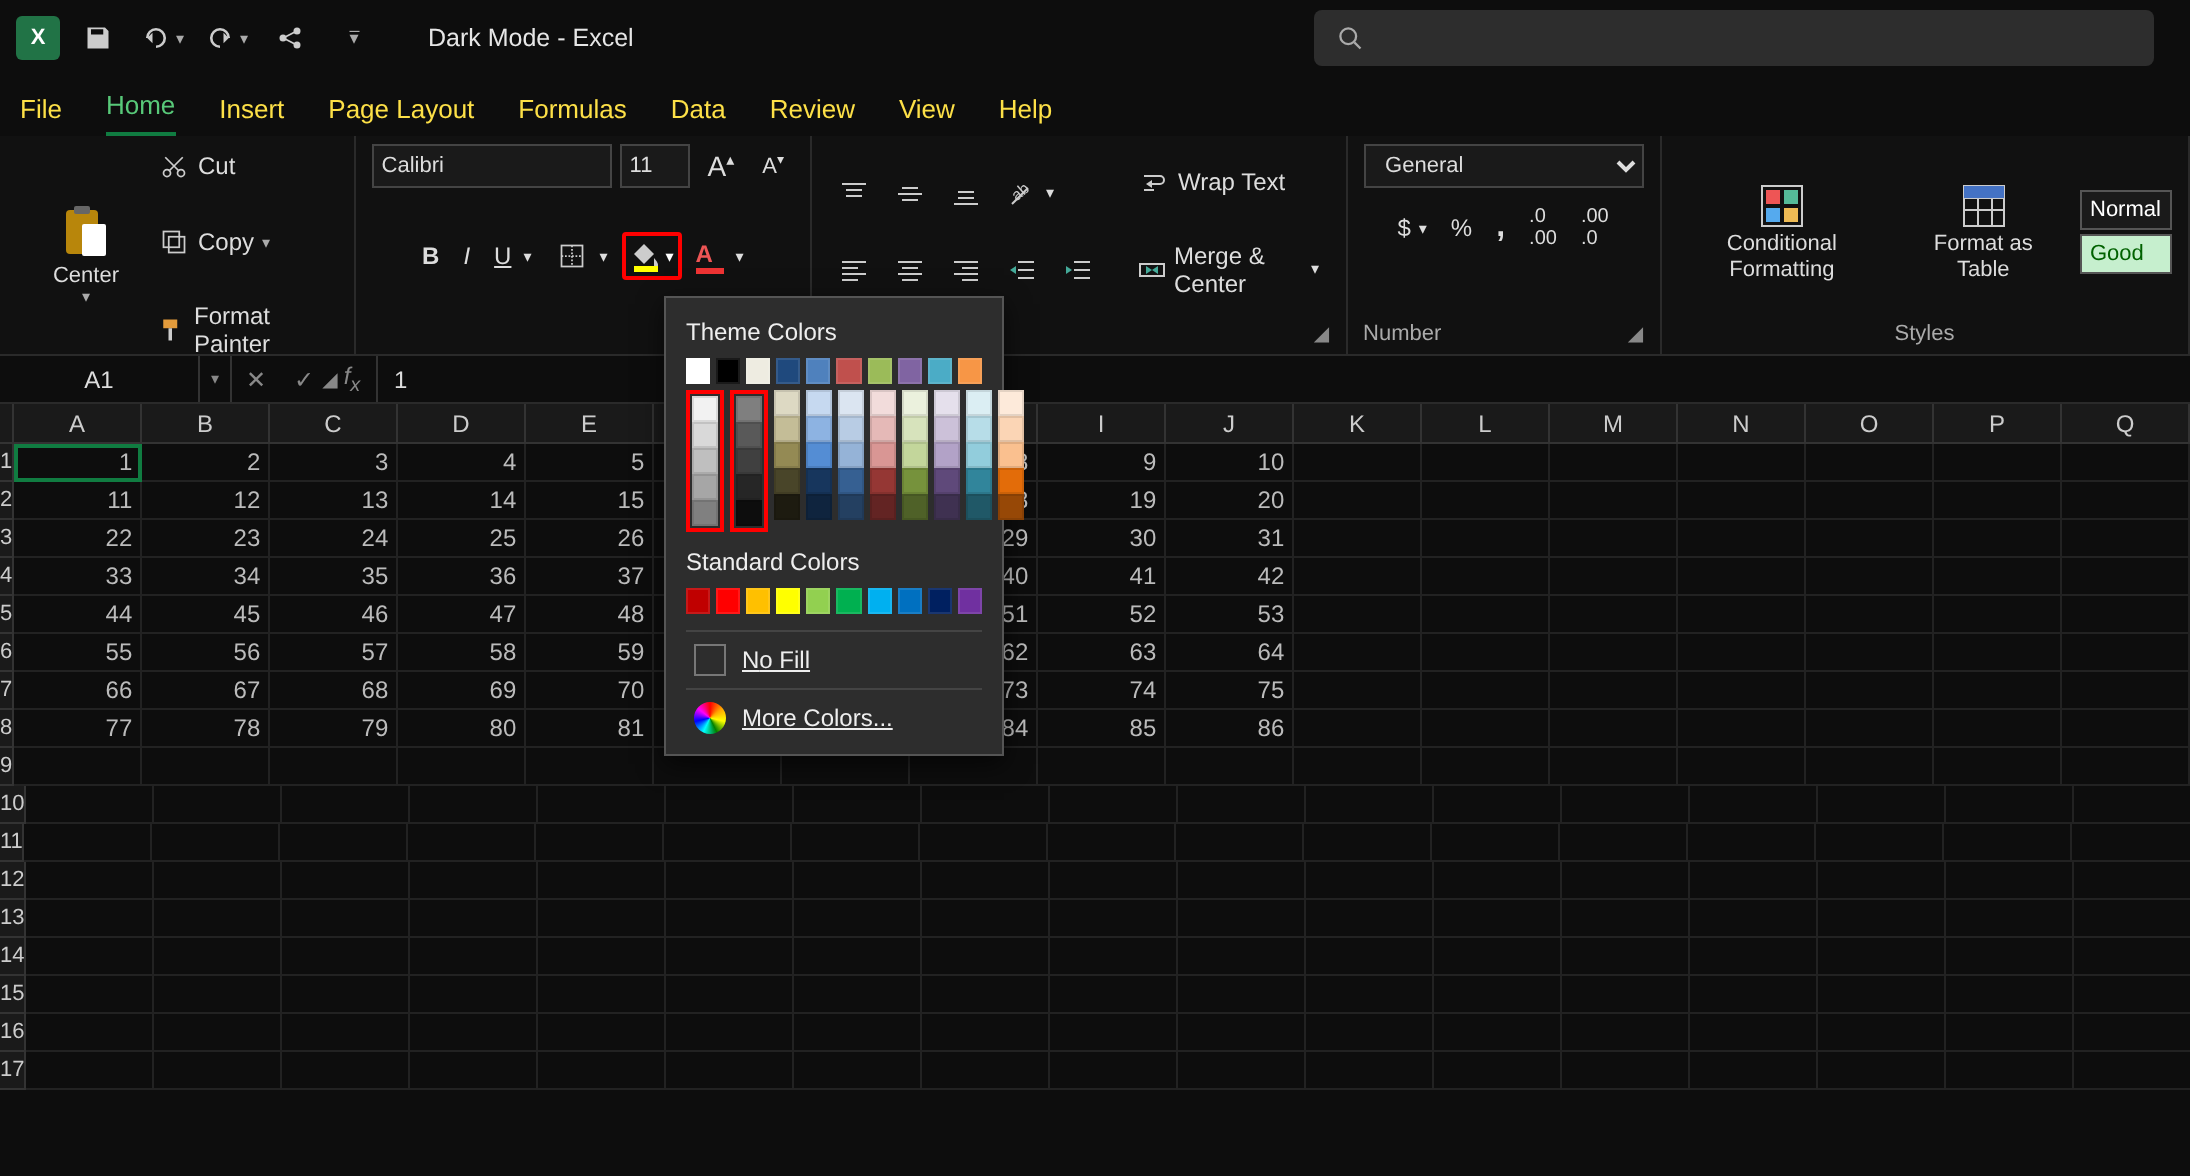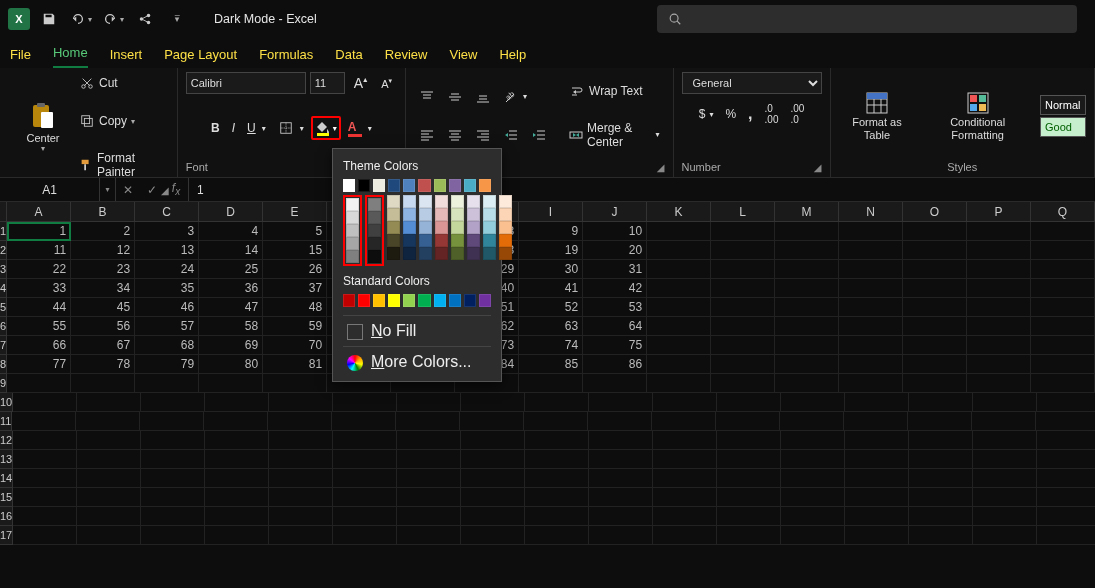--- a/index.html
+++ b/index.html
@@ -59,21 +59,21 @@
 
     
     .fill-dd { position:absolute; left:332px; top:148px; width:170px; background:#2d2d2d; border:1px solid #555; box-shadow:0 4px 12px rgba(0,0,0,.6); padding:10px 10px 4px 10px; z-index:100; }
     .dd-section-label { font-size:12px; font-weight:normal; color:#eee; margin-bottom:6px; }
     .color-row { display:flex; gap:3px; margin-bottom:3px; }
     .swatch { width:13px; height:13px; cursor:pointer; border:1px solid rgba(255,255,255,.1); }
     .shade-grid { display:flex; gap:3px; margin-bottom:8px; }
     .shade-col { display:flex; flex-direction:column; gap:0; }
     .shade-col .swatch { margin-bottom:0; border:1px solid rgba(0,0,0,.1); }
     .shade-col.redbox { padding:1px; border:2px solid red; }
-    .dd-item { display:flex; align-items:flex-end; gap:8px; padding:6px 4px; cursor:pointer; font-size:16px; color:#eee; border-top:1px solid #444; }
+    .dd-item { display:flex; align-items:center; gap:8px; padding:6px 4px; cursor:pointer; font-size:12px; color:#eee; border-top:1px solid #444;text-decoration:underline; }
     .dd-item span u { text-decoration:underline; }
     .nofill-sw { width:16px; height:16px; border:1px solid #777; }
     .more-colors-ic { width:16px; height:16px; border-radius:50%; background:conic-gradient(red,orange,yellow,green,cyan,blue,magenta,red); }
   </style>
 </head>
 <body>
 
 <div class="title-bar">
   <div class="excel-logo">X</div>
   <div class="qat-btn">
@@ -231,24 +231,20 @@
               </svg>
             </span>
           <span style="font-size:8px;margin-left:2px">▾</span>
         </div>
         <div class="rbtn">
             <span style="font-weight:bold;color:#e55">A<div style="height:3px;width:14px;background:#e33"></div></span>
             <span style="font-size:8px;margin-left:2px">▾</span>
           </div>
       </div>
     </div>
-    <div class="group-label">
-        <span>Font</span>
-        <span class="dlaunch">◢</span>
-      </div>
   </div>
 
   <div class="group">
     <div class="body">
       <div class="stacked">
         <div style="display:flex;gap:2px">
           <div class="rbtn">
               <span class="ic">
                 <svg width="14" height="14" viewBox="0 0 14 14">
                   <path stroke="#ccc" d="M1 2h12M3 5h8M3 8h8"></path>
@@ -375,37 +371,37 @@
         <span class="dlaunch">◢</span>
       </div>
   </div>
 
   <div class="group">
     <div class="body" style="gap:10px">
       <div class="big-btn">
         <span class="ic" style="width:26px;height:26px">
             <svg width="24" height="24" viewBox="0 0 24 24">
               <rect x="2" y="2" width="20" height="20" fill="none" stroke="#ccc"></rect>
-              <path stroke="#ccc" d="M2 8h20M2 14h20M9 2v20M16 2v20"></path>
-              <rect x="2" y="2" width="20" height="6" fill="#4472c4"></rect>
-            </svg>
-          </span>
-        <span style="text-align:center;line-height:1.1">Format as Table</span>
-        </div>
-      <div class="big-btn">
-        <span class="ic" style="width:26px;height:26px">
-            <svg width="24" height="24" viewBox="0 0 24 24">
-              <rect x="2" y="2" width="20" height="20" fill="none" stroke="#ccc"></rect>
               <rect x="4" y="4" width="7" height="7" fill="#e55"></rect>
               <rect x="13" y="4" width="7" height="7" fill="#5b9"></rect>
               <rect x="4" y="13" width="7" height="7" fill="#5ae"></rect>
               <rect x="13" y="13" width="7" height="7" fill="#eb5"></rect>
             </svg>
           </span>
         <span style="text-align:center;line-height:1.1">Conditional Formatting</span>
+        </div>
+      <div class="big-btn">
+        <span class="ic" style="width:26px;height:26px">
+            <svg width="24" height="24" viewBox="0 0 24 24">
+              <rect x="2" y="2" width="20" height="20" fill="none" stroke="#ccc"></rect>
+              <path stroke="#ccc" d="M2 8h20M2 14h20M9 2v20M16 2v20"></path>
+              <rect x="2" y="2" width="20" height="6" fill="#4472c4"></rect>
+            </svg>
+          </span>
+        <span style="text-align:center;line-height:1.1">Format as Table</span>
         </div>
       <div class="stacked" style="gap:2px">
         <div class="style-btn style-normal">
             <span>Normal</span>
           </div>
         <div class="style-btn style-good">
             <span>Good</span>
           </div>
       </div>
     </div>

